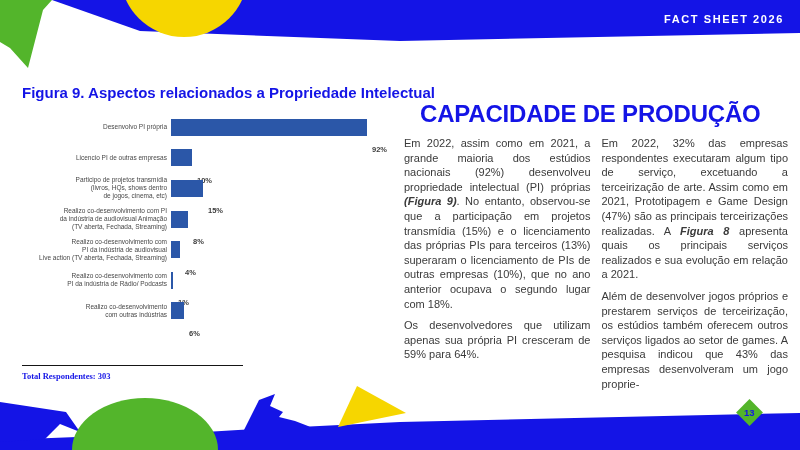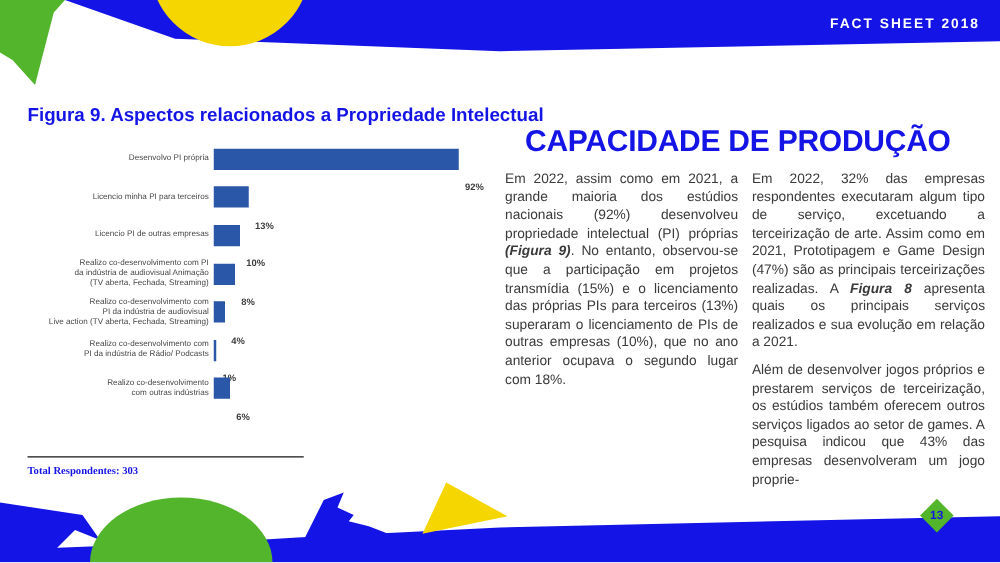--- a/index.html
+++ b/index.html
@@ -49,40 +49,42 @@
 </head>
 <body>
 
 <div class="top-deco">
   <svg width="800" height="75" viewBox="0 0 800 75">
     <polygon fill="#1414E6" points="52,0 800,0 800,33 400,41 140,31"></polygon>
     <circle fill="#F6D600" cx="184" cy="-27" r="64"></circle>
     <polygon fill="#53B52B" points="0,0 52,0 43,10 28,68 10,48 0,42"></polygon>
   </svg>
 </div>
-<div class="fact-sheet">FACT SHEET 2018</div>
+<div class="fact-sheet">FACT SHEET 2026</div>
 
 <div class="figure-title">Figura 9. Aspectos relacionados a Propriedade Intelectual</div>
 
 <div class="chart">
   <div id="chart-rows">
       <div class="chart-row">
         <div class="chart-label">Desenvolvo PI própria</div>
         <div class="chart-bar" style="width: 196px; background: rgb(43, 87, 168);"></div>
         <div class="chart-value">92%</div>
       </div>
       <div class="chart-row">
-        <div class="chart-label">Licencio minha PI para terceiros</div>
-        <div class="chart-bar" style="width: 28px; background: rgb(43, 87, 168);"></div>
-        <div class="chart-value">13%</div>
-      </div>
-      <div class="chart-row">
         <div class="chart-label">Licencio PI de outras empresas</div>
         <div class="chart-bar" style="width: 21px; background: rgb(43, 87, 168);"></div>
         <div class="chart-value">10%</div>
+      </div>
+      <div class="chart-row">
+        <div class="chart-label">Participo de projetos transmídia
+(livros, HQs, shows dentro
+de jogos, cinema, etc)</div>
+        <div class="chart-bar" style="width: 32px; background: rgb(43, 87, 168);"></div>
+        <div class="chart-value">15%</div>
       </div>
       <div class="chart-row">
         <div class="chart-label">Realizo co-desenvolvimento com PI
 da indústria de audiovisual Animação
 (TV aberta, Fechada, Streaming)</div>
         <div class="chart-bar" style="width: 17px; background: rgb(43, 87, 168);"></div>
         <div class="chart-value">8%</div>
       </div>
       <div class="chart-row">
         <div class="chart-label">Realizo co-desenvolvimento com
@@ -107,20 +109,21 @@
 </div>
 
 <div class="total-divider"></div>
 <div class="total-label">Total Respondentes: 303</div>
 
 <h1 class="main-title">CAPACIDADE DE PRODUÇÃO</h1>
 
 <div class="columns">
   <div class="col">
     <p>Em 2022, assim como em 2021, a grande maioria dos estúdios nacionais (92%) desenvolveu propriedade intelectual (PI) próprias <b><i>(Figura 9)</i></b>. No entanto, observou-se que a participação em projetos transmídia (15%) e o licenciamento das próprias PIs para terceiros (13%) superaram o licenciamento de PIs de outras empresas (10%), que no ano anterior ocupava o segundo lugar com 18%.</p>
+    <p>Os desenvolvedores que utilizam apenas sua própria PI cresceram de 59% para 64%.</p>
   </div>
   <div class="col">
     <p>Em 2022, 32% das empresas respondentes executaram algum tipo de serviço, excetuando a terceirização de arte. Assim como em 2021, Prototipagem e Game Design (47%) são as principais terceirizações realizadas.  A <b><i>Figura 8</i></b> apresenta quais os principais serviços realizados e sua evolução em relação a 2021.</p>
     <p>Além de desenvolver jogos próprios e prestarem serviços de terceirização, os estúdios também oferecem outros serviços ligados ao setor de games. A pesquisa indicou que 43% das empresas desenvolveram um jogo proprie-</p>
   </div>
 </div>
 
 <div class="bottom-deco">
   <svg width="800" height="70" viewBox="0 0 800 70">
     <polygon fill="#1414E6" points="0,60 205,52 238,50 400,42 800,33 800,70 0,70"></polygon>

